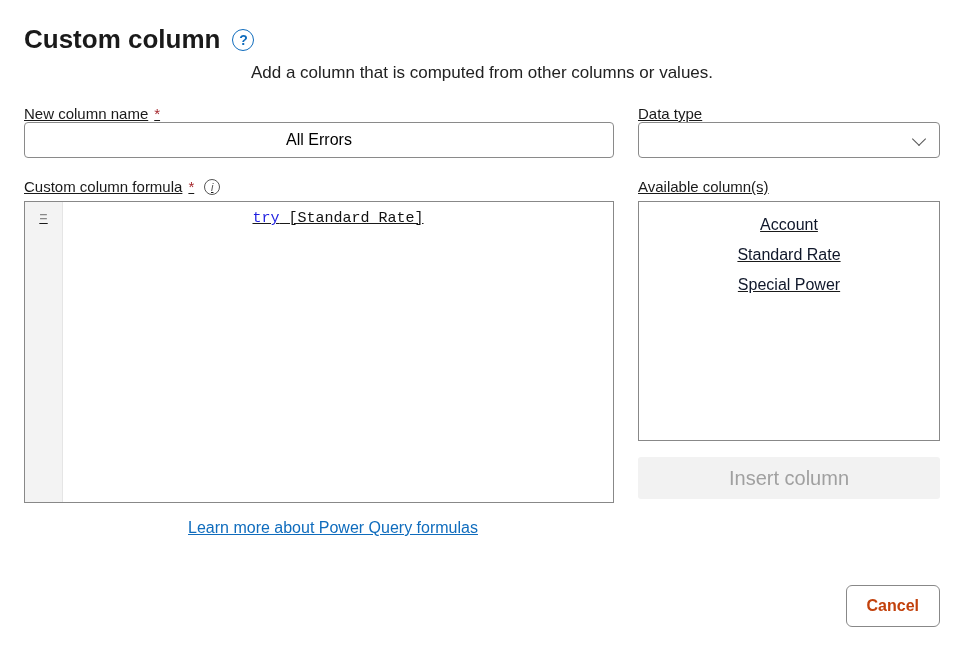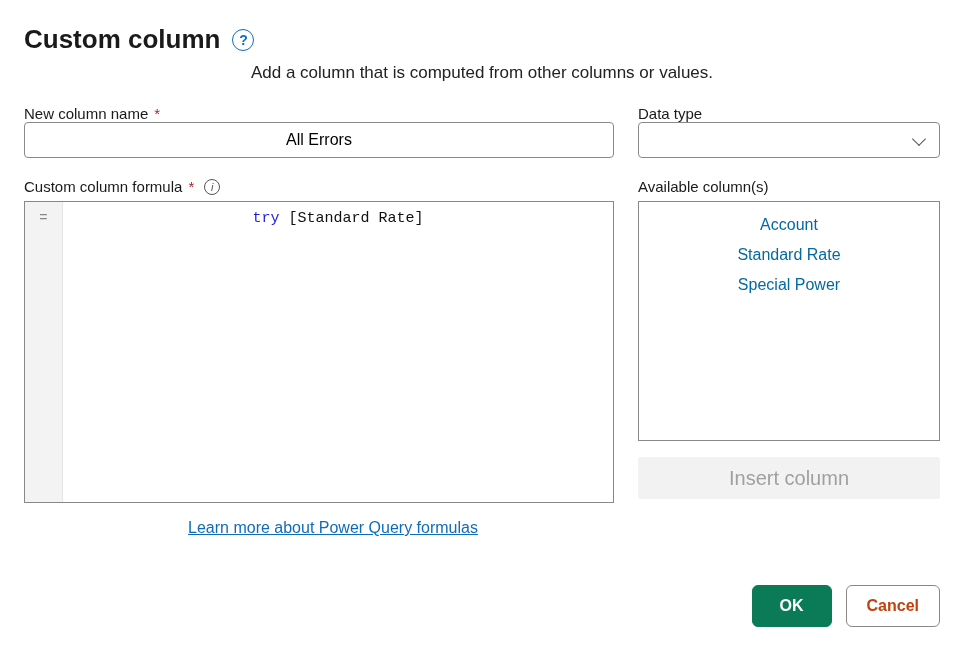--- a/index.html
+++ b/index.html
@@ -12,21 +12,21 @@
       color: #1a1a1a;
     }
     .header-row { display: flex; align-items: center; gap: 12px; margin-bottom: 8px; }
     .title { font-size: 26px; font-weight: 600; color: #1a1a1a; }
     .help-icon {
       width: 22px; height: 22px; border: 1.5px solid #0f6cbd; border-radius: 50%;
       display: flex; align-items: center; justify-content: center;
       color: #0f6cbd; font-size: 14px; font-weight: 600;
     }
     .subtitle { font-size: 17px; color: #222; margin-bottom: 22px; }
-    .main-grid { display: flex; gap: 24px; }
+    .main-grid { display: flex; gap: 24px; text-decoration: underline; }
     .left-col { flex: 1; min-width: 0; }
     .right-col { width: 302px; flex-shrink: 0; }
     .field-label {
       font-size: 15px; font-weight: 400; color: #1a1a1a;
       margin-bottom: 6px; display: flex; align-items: center; gap: 6px;
     }
     .req { color: #a4262c; font-size: 15px; }
     .info-icon {
       width: 16px; height: 16px; border: 1.2px solid #555; border-radius: 50%;
       display: inline-flex; align-items: center; justify-content: center;
@@ -69,21 +69,21 @@
     .learn-link {
       display: inline-block; margin-top: 16px; color: #0f6cbd;
       text-decoration: underline; font-size: 16px; cursor: pointer; margin-left: 28px;
     }
     .avail-block { margin-top: 20px; }
     .avail-list {
       border: 1px solid #888; height: 240px; background: #fff;
       padding: 8px 0; overflow: auto;
     }
     .avail-item {
-      padding: 6px 14px; font-size: 16px; color: #0369a1; cursor: pointer;
+      padding: 6px 14px; font-size: 16px; color: #0f172a; cursor: pointer;
     }
     .insert-btn {
       width: 100%; height: 42px; margin-top: 16px;
       background: #f2f2f2; border: none; color: #a0a0a0;
       font-size: 20px; border-radius: 3px; cursor: default;
     }
     .footer {
       display: flex; justify-content: flex-end; gap: 14px;
       margin-top: 48px;
     }
@@ -144,15 +144,14 @@
         <div class="avail-item">Account</div>
         <div class="avail-item">Standard Rate</div>
         <div class="avail-item">Special Power</div>
       </div>
       <button class="insert-btn" disabled="">Insert column</button>
     </div>
   </div>
 </div>
 
 <div class="footer">
-  <button class="btn btn-primary">OK</button>
   <button class="btn btn-secondary">Cancel</button>
 </div>
 
 </body></html>

